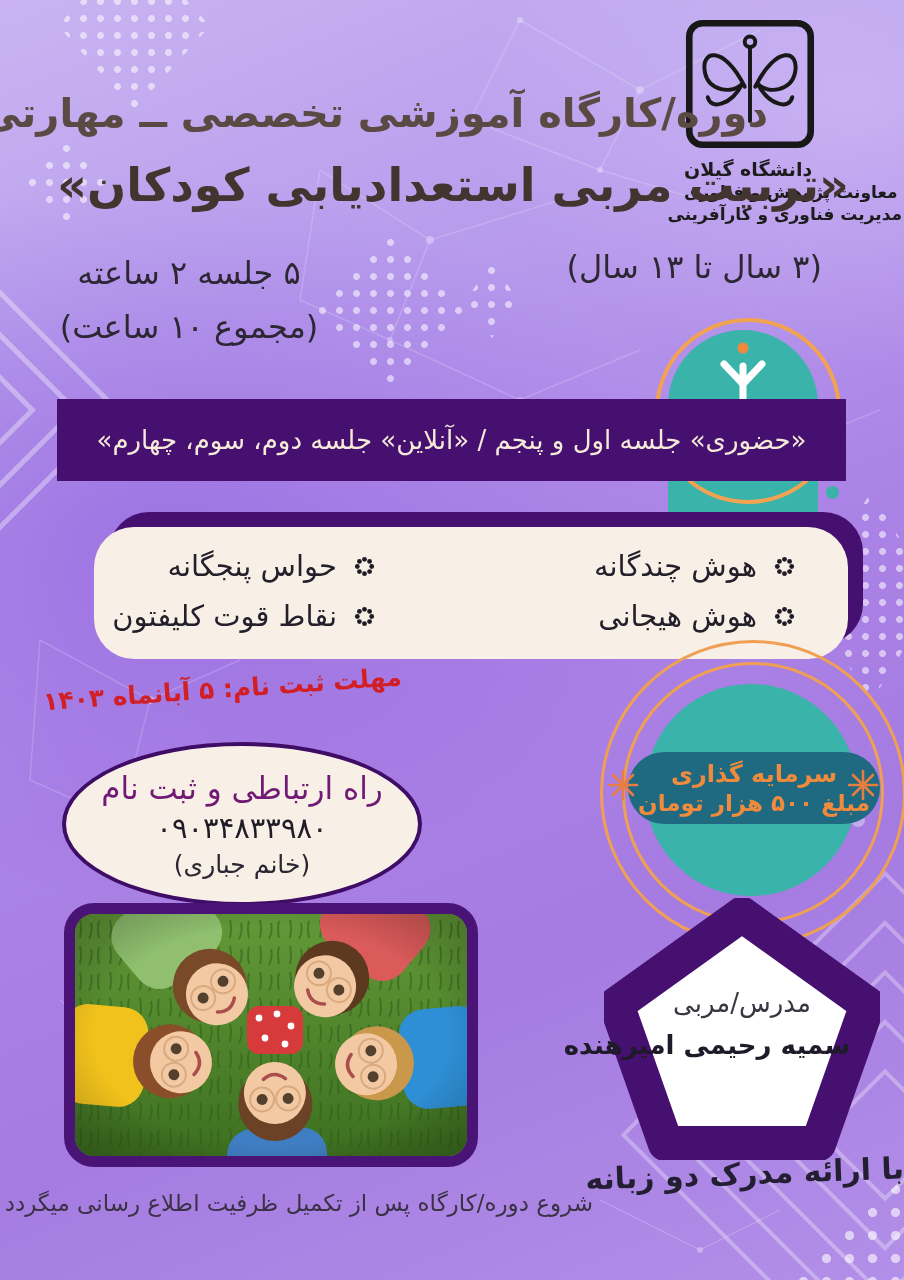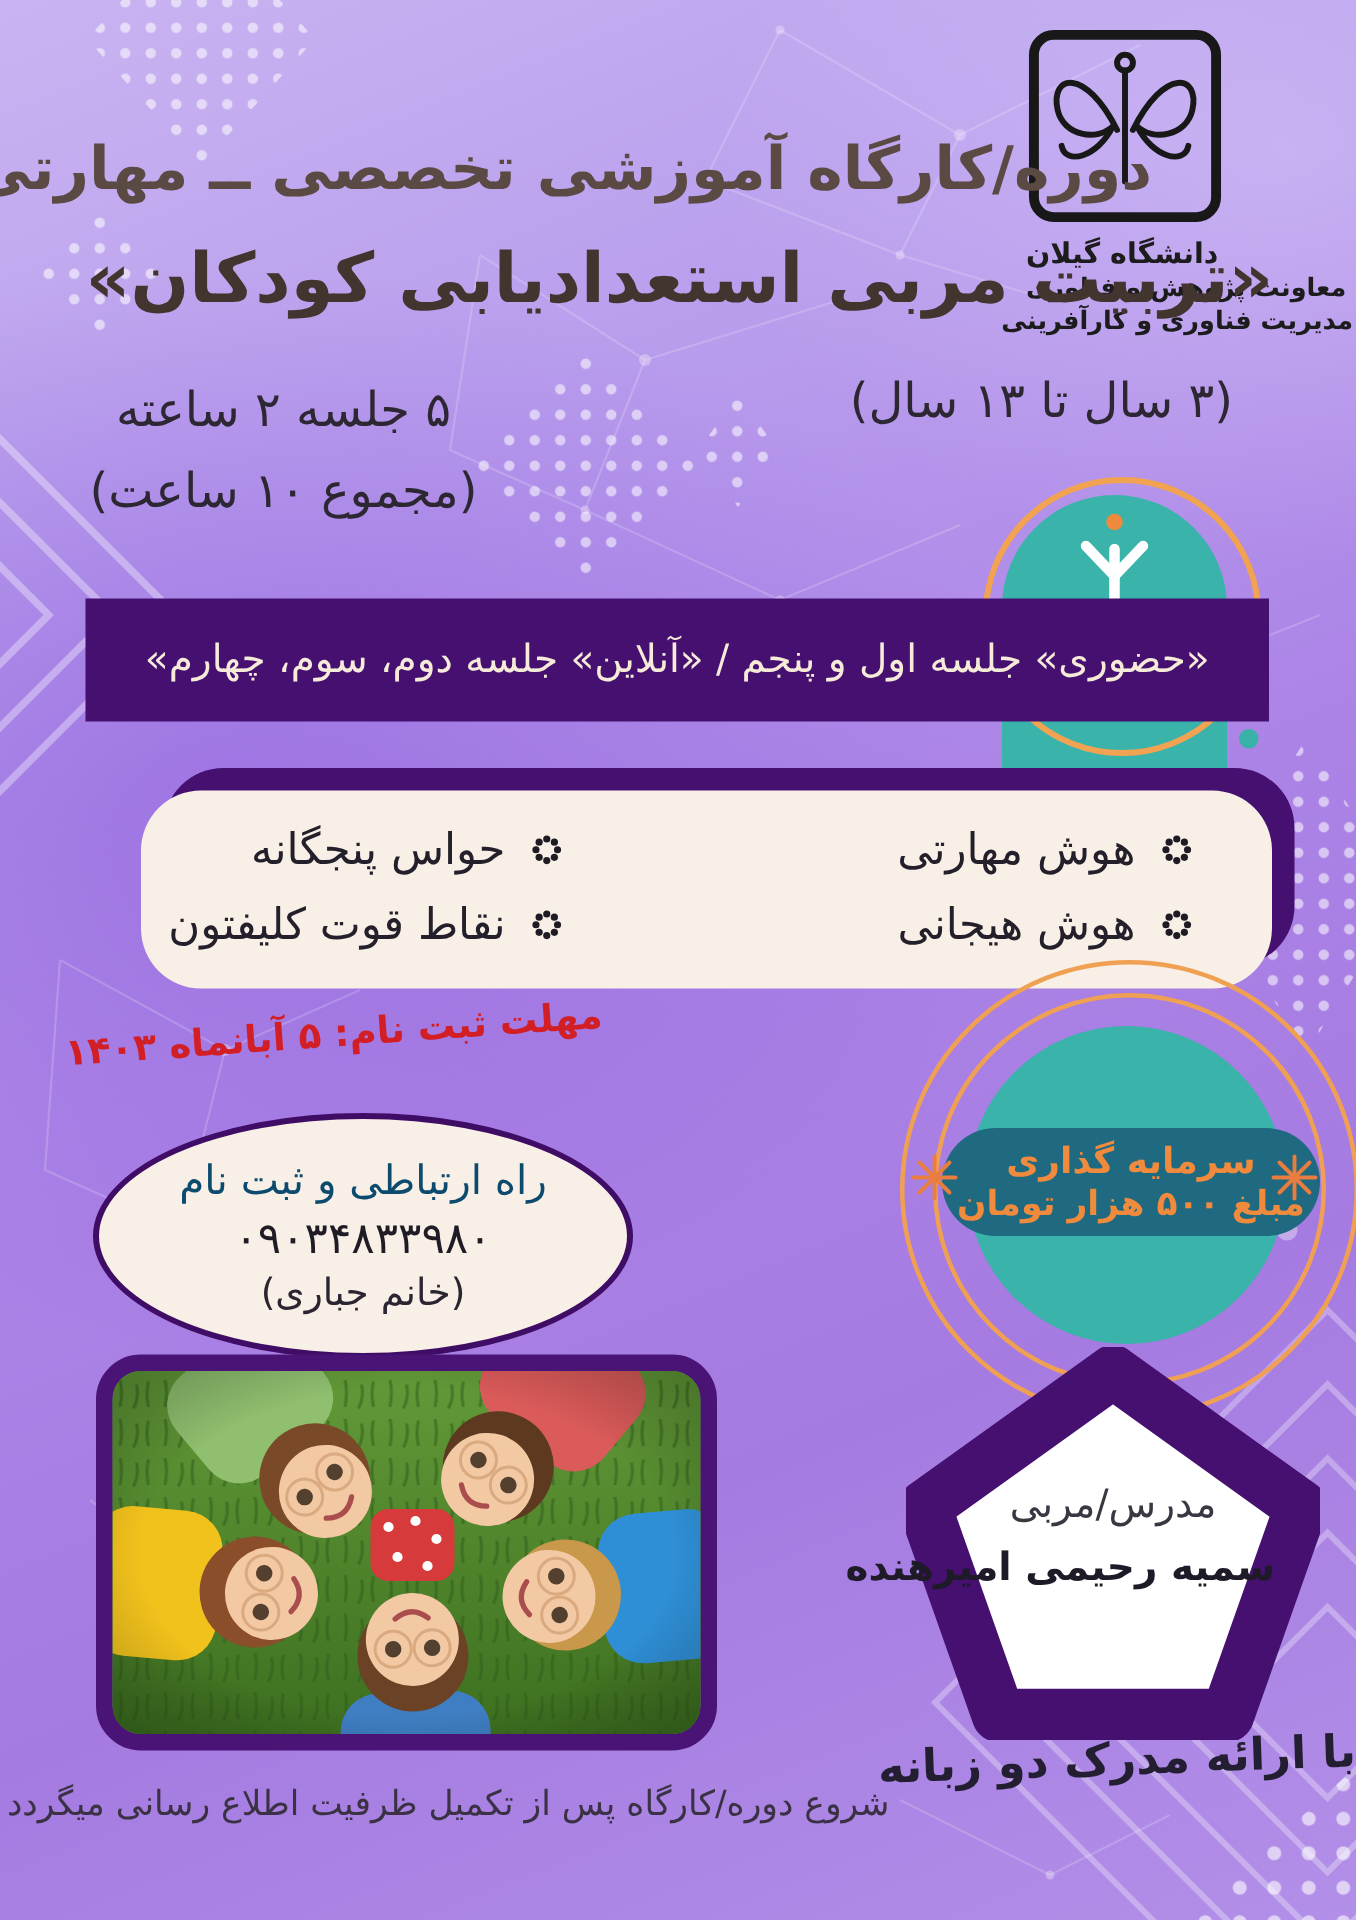--- a/index.html
+++ b/index.html
@@ -68,21 +68,21 @@
   .topic .bullet{width:23px;height:23px;flex:0 0 auto;}
 
   
   .deadline{left:62px; top:674px; width:340px; text-align:center;
     font-size:25px; font-weight:800; color:#d21e25; transform:rotate(-4deg); white-space:nowrap;}
 
   
   .contact{left:62px; top:742px; width:352px; height:156px;
     background:#f8efe6; border:4px solid #3f0d66; border-radius:50%;
     display:flex; flex-direction:column; align-items:center; justify-content:center; gap:5px;}
-  .contact .c1{font-size:27px; color:#0c4a6e; white-space:nowrap;}
+  .contact .c1{font-size:31px; color:#701a75; white-space:nowrap;}
   .contact .c2{font-size:29px; color:#1f1c26; letter-spacing:3px; white-space:nowrap;}
   .contact .c3{font-size:25px; color:#2a2631; white-space:nowrap;}
 
   
   .inv-ring{border:3px solid #f0a052; border-radius:50%;}
   .inv-ring.outer{left:600px; top:640px; width:300px; height:300px;}
   .inv-ring.inner{left:622px; top:662px; width:256px; height:256px;}
   .inv-circle{left:645px; top:684px; width:212px; height:212px; background:#3ab3aa; border-radius:50%;}
   .inv-pill{left:628px; top:752px; width:252px; height:72px; background:#1f6a80; border-radius:36px;
     display:flex; flex-direction:column; align-items:center; justify-content:center;
@@ -210,21 +210,21 @@
               <circle cx="12" cy="4.5" r="2.5"></circle>
               <circle cx="12" cy="19.5" r="2.5"></circle>
           <circle cx="4.5" cy="12" r="2.5"></circle>
               <circle cx="19.5" cy="12" r="2.5"></circle>
           <circle cx="6.7" cy="6.7" r="2.5"></circle>
               <circle cx="17.3" cy="6.7" r="2.5"></circle>
           <circle cx="6.7" cy="17.3" r="2.5"></circle>
               <circle cx="17.3" cy="17.3" r="2.5"></circle>
             </g>
         </svg>
-        <span>هوش مهارتی</span>
+        <span>هوش چندگانه</span>
       </div>
       <div class="topic">
         <svg class="bullet" viewBox="0 0 24 24">
           <g fill="#1e1b24">
               <circle cx="12" cy="4.5" r="2.5"></circle>
               <circle cx="12" cy="19.5" r="2.5"></circle>
           <circle cx="4.5" cy="12" r="2.5"></circle>
               <circle cx="19.5" cy="12" r="2.5"></circle>
           <circle cx="6.7" cy="6.7" r="2.5"></circle>
               <circle cx="17.3" cy="6.7" r="2.5"></circle>

